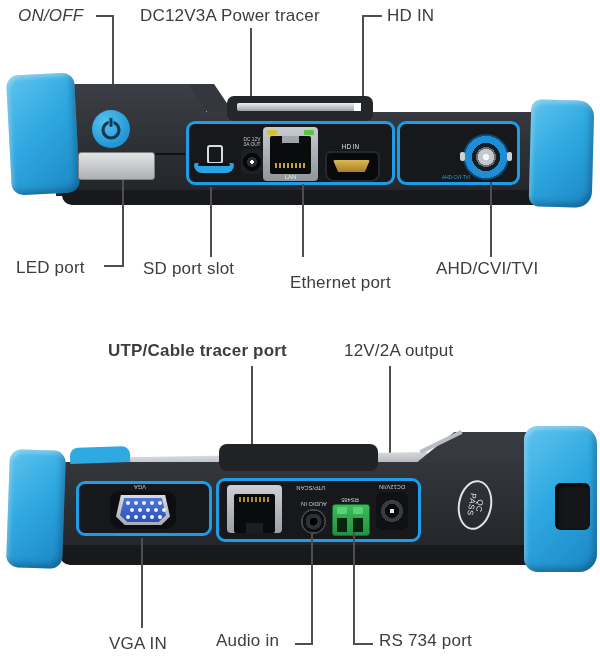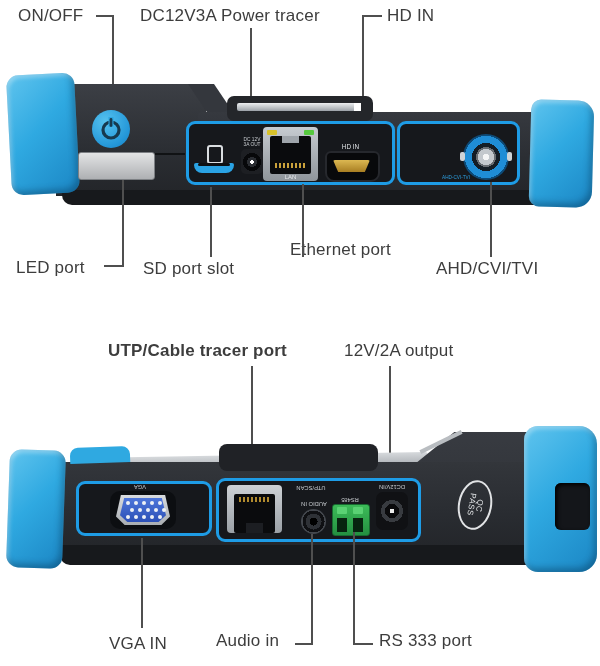--- a/index.html
+++ b/index.html
@@ -16,21 +16,21 @@
   .dot{width:4px;height:4px;border-radius:50%;background:#eef1f5;}
   .pinrow{position:absolute;display:flex;gap:4px;}
 </style>
 </head>
 <body>
 
 <div class="stage">
 
   <div>
 
-    <div class="lbl" style="left:18px;top:6px;">ON/OFF</div>
+    <div class="lbl" style="left:18px;top:6px;font-style:italic;">ON/OFF</div>
     <div class="lbl" style="left:140px;top:6px;">DC12V3A Power tracer</div>
     <div class="lbl" style="left:387px;top:6px;">HD IN</div>
 
     <div class="ln" style="left:96px;top:15px;width:18px;height:2px;"></div>
     <div class="ln" style="left:112px;top:15px;width:2px;height:108px;"></div>
     <div class="ln" style="left:250px;top:28px;width:2px;height:122px;"></div>
     <div class="ln" style="left:364px;top:15px;width:18px;height:2px;"></div>
     <div class="ln" style="left:362px;top:15px;width:2px;height:158px;"></div>
 
     <div style="position:absolute;left:56px;top:84px;width:150px;height:112px;border-radius:10px 14px 0 0;background:linear-gradient(180deg,#3c3f45,#2b2e33 60%,#232529);"></div>
@@ -85,21 +85,21 @@
     </div>
 
     <div class="panel" style="left:397px;top:121px;width:117px;height:58px;"></div>
     <div style="position:absolute;left:463px;top:134px;width:46px;height:46px;border-radius:50%;background:radial-gradient(circle at 50% 50%,#f4f5f6 0 3px,#c3c8cd 3px 8px,#686d73 8px 10px,#141d26 10px 14px,#1f8dd6 14px 21px,#0d4a77 21px);"></div>
     <div style="position:absolute;left:460px;top:152px;width:5px;height:9px;background:#cfd3d6;border-radius:2px;"></div>
     <div style="position:absolute;left:507px;top:152px;width:5px;height:9px;background:#cfd3d6;border-radius:2px;"></div>
     <div class="tiny" style="left:428px;top:174px;width:56px;transform:scale(.58);color:#2d9fe0;">AHD-CVI-TVI</div>
 
     <div class="lbl" style="left:16px;top:258px;">LED port</div>
     <div class="lbl" style="left:143px;top:259px;">SD port slot</div>
-    <div class="lbl" style="left:290px;top:240px;">Ethernet port</div>
+    <div class="lbl" style="left:290px;top:273px;">Ethernet port</div>
     <div class="lbl" style="left:436px;top:259px;">AHD/CVI/TVI</div>
 
     <div class="ln" style="left:122px;top:180px;width:2px;height:87px;"></div>
     <div class="ln" style="left:104px;top:265px;width:20px;height:2px;"></div>
     <div class="ln" style="left:210px;top:187px;width:2px;height:70px;"></div>
     <div class="ln" style="left:302px;top:184px;width:2px;height:73px;"></div>
     <div class="ln" style="left:490px;top:182px;width:2px;height:75px;"></div>
   </div>
 
   <div>
@@ -181,16 +181,16 @@
     </div>
 
     <div class="ln" style="left:141px;top:538px;width:2px;height:90px;"></div>
     <div class="ln" style="left:311px;top:534px;width:2px;height:111px;"></div>
     <div class="ln" style="left:295px;top:643px;width:18px;height:2px;"></div>
     <div class="ln" style="left:353px;top:532px;width:2px;height:113px;"></div>
     <div class="ln" style="left:353px;top:643px;width:20px;height:2px;"></div>
 
     <div class="lbl" style="left:109px;top:634px;">VGA IN</div>
     <div class="lbl" style="left:216px;top:631px;">Audio in</div>
-    <div class="lbl" style="left:379px;top:631px;">RS 333 port</div>
+    <div class="lbl" style="left:379px;top:631px;">RS 734 port</div>
   </div>
 
 </div>
 
 </body></html>

